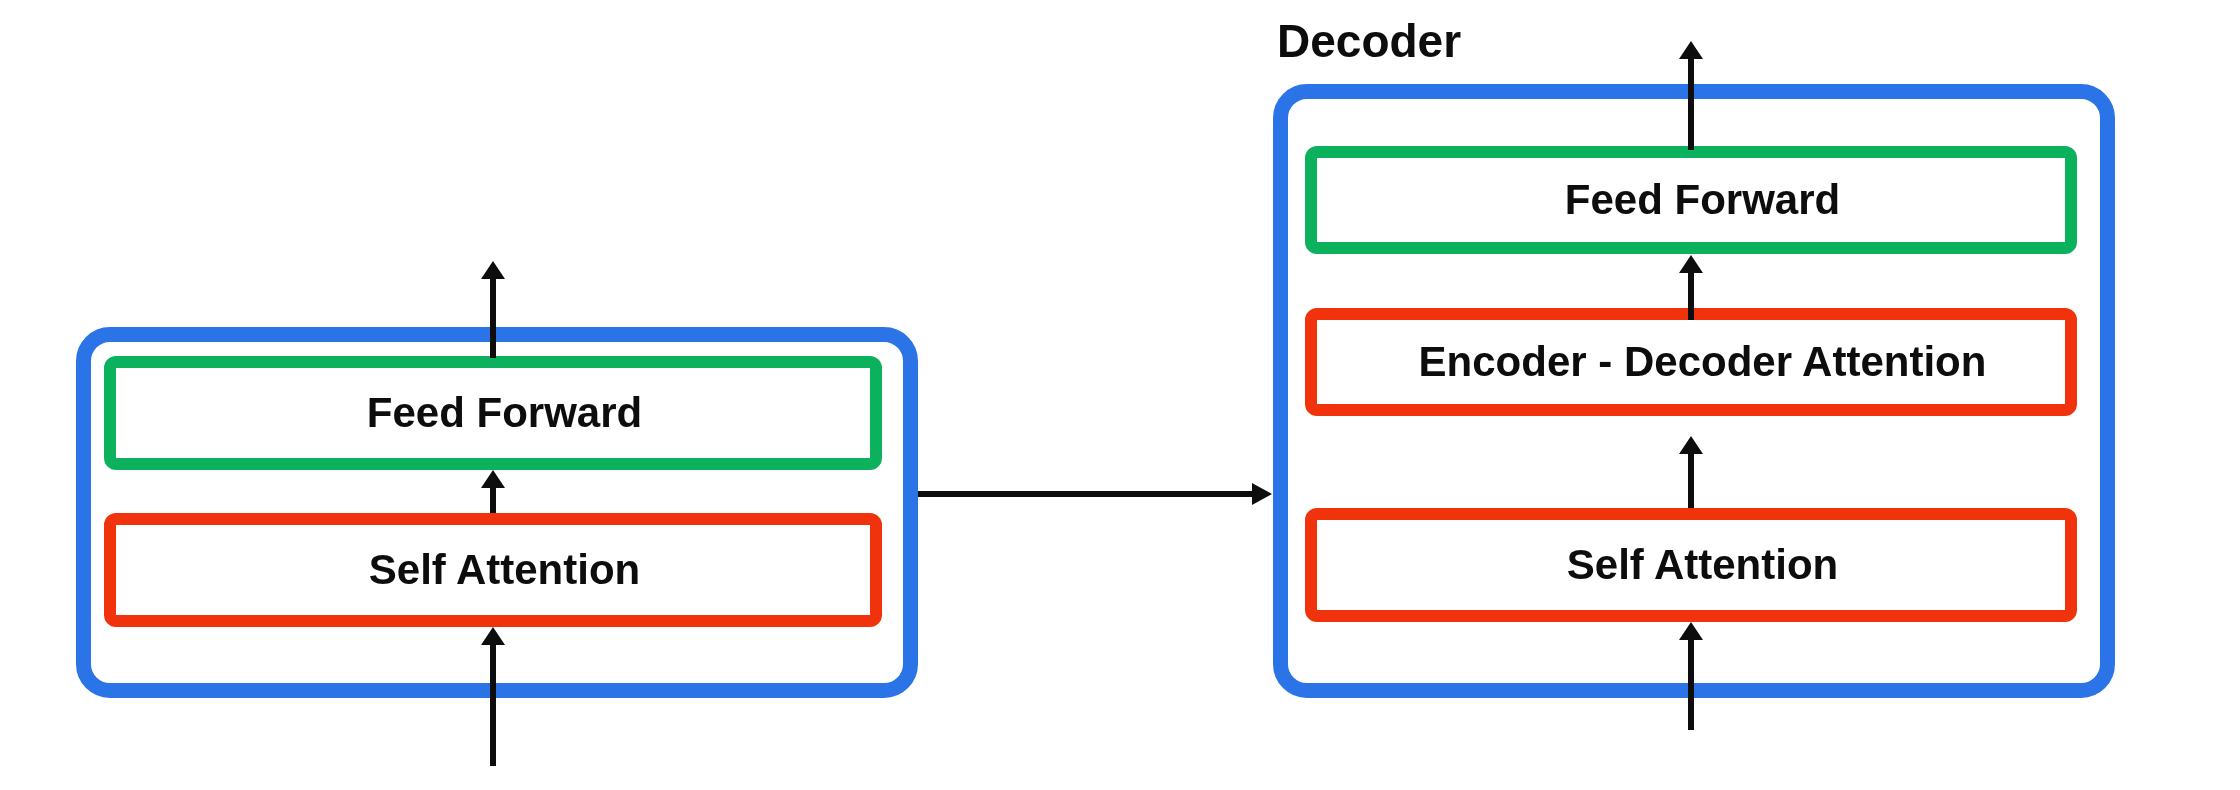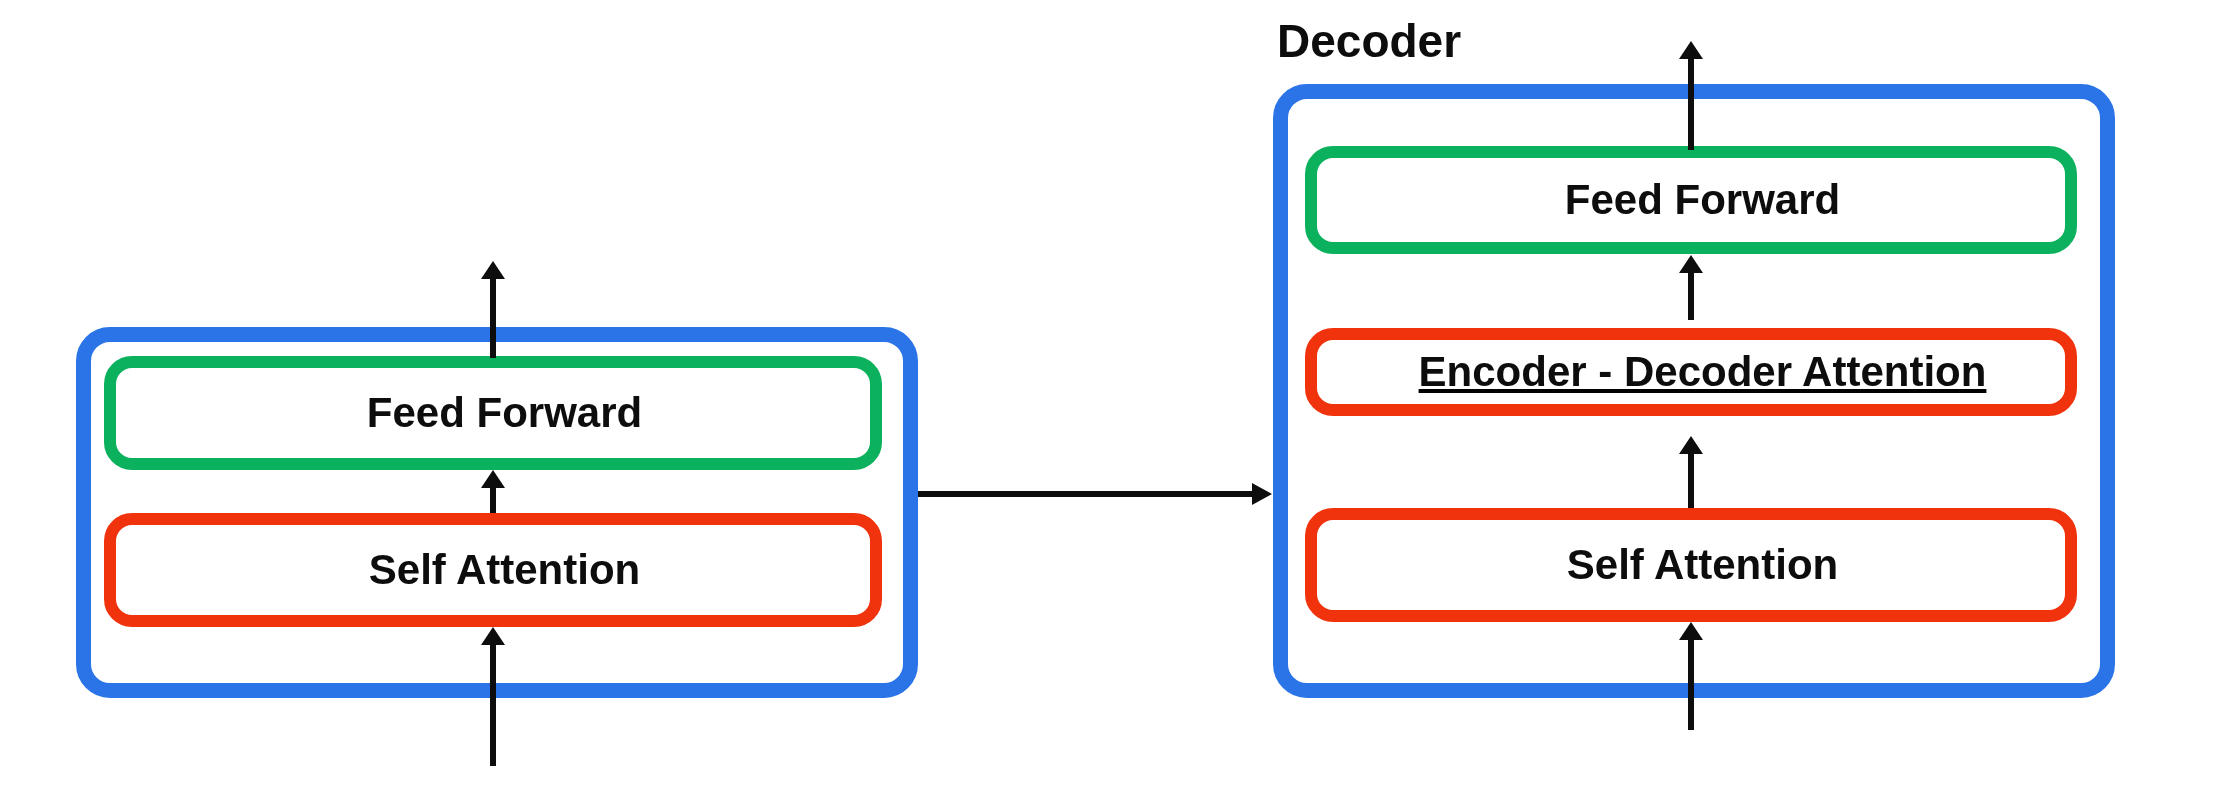--- a/index.html
+++ b/index.html
@@ -29,21 +29,21 @@
   }
   .container-box {
     position: absolute;
     border: 15px solid var(--container-border);
     border-radius: 34px;
     background: #ffffff;
     box-sizing: border-box;
   }
   .block {
     position: absolute;
-    border-radius: 28px;
+    border-radius: 12px;
     background: #ffffff;
     box-sizing: border-box;
     display: flex;
     align-items: center;
     justify-content: center;
     padding-left: 23px;
   }
   .block.green { border: 12px solid var(--feed-forward-border); }
   .block.red   { border: 12px solid var(--attention-border); }
   .block .block-label {
@@ -114,21 +114,21 @@
   </div>
 
   <div class="section-label" style="left:1277px; top:14px;text-align:right;">Decoder</div>
 
   <div class="container-box" style="left:1273px; top:84px; width:842px; height:614px;"></div>
 
   <div class="block green" style="left:1305px; top:146px; width:772px; height:108px;">
     <span class="block-label">Feed Forward</span>
   </div>
 
-  <div class="block red" style="left:1305px; top:328px; width:772px; height:88px;text-decoration:underline;">
+  <div class="block red" style="left:1305px; top:308px; width:772px; height:108px;">
     <span class="block-label">Encoder - Decoder Attention</span>
   </div>
 
   <div class="block red" style="left:1305px; top:508px; width:772px; height:114px;">
     <span class="block-label">Self Attention</span>
   </div>
 
   <div>
     <div class="head-up" style="left:1679px; top:41px;"></div>
     <div class="vline" style="left:1688px; top:55px; height:95px;"></div>

